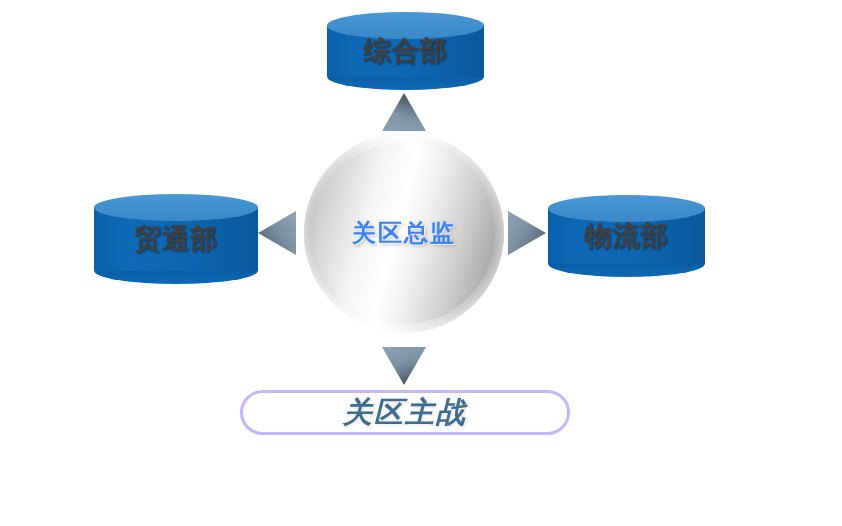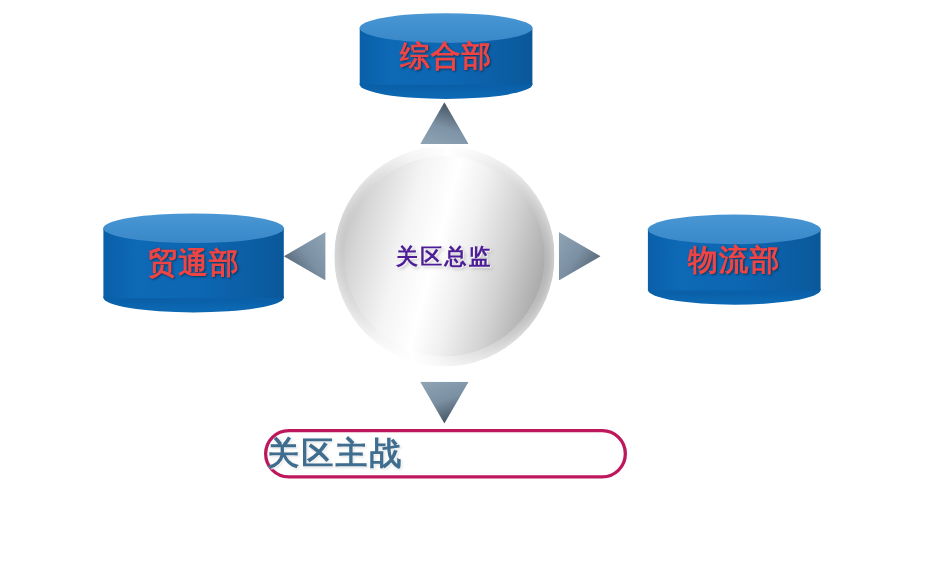--- a/index.html
+++ b/index.html
@@ -52,31 +52,31 @@
   }
   .cyl-label {
     position: absolute;
     left: 0;
     top: 0;
     width: 100%;
     height: 100%;
     display: flex;
     align-items: center;
     justify-content: center;
-    color: #ef4444;
+    color: #404040;
     font-size: 27px;
     font-weight: bold;
     letter-spacing: 1px;
     text-shadow: 1px 1px 2px rgba(0,0,0,0.45);
     z-index: 3;
   }
 
   #node-top    { left: 327px; top: 12px;  width: 157px; height: 78px; }
   #node-left   { left: 94px;  top: 194px; width: 164px; height: 90px; }
-  #node-right  { left: 589px; top: 195px; width: 157px; height: 82px; }
+  #node-right  { left: 548px; top: 195px; width: 157px; height: 82px; }
 
   
   #center-sphere {
     position: absolute;
     left: 304px;
     top: 133px;
     width: 200px;
     height: 200px;
     border-radius: 50%;
     background:
@@ -117,50 +117,51 @@
   }
   #center-label {
     position: absolute;
     left: 304px;
     top: 133px;
     width: 200px;
     height: 200px;
     display: flex;
     align-items: center;
     justify-content: center;
-    font-size: 20px;
-    font-weight: bold;
-    color: #4c1d95;
+    font-size: 24px;
+    font-weight: bold;
+    color: #3b82f6;
     letter-spacing: 2px;
     text-shadow: 1px 1px 1px rgba(255,255,255,0.85), 2px 2px 3px rgba(90,90,90,0.35);
     z-index: 6;
   }
 
   
   .arrow { position: absolute; z-index: 2; }
   #arrow-up    { left: 382px; top: 93px;  }
   #arrow-down  { left: 382px; top: 347px; }
   #arrow-left  { left: 258px; top: 211px; }
   #arrow-right { left: 508px; top: 211px; }
 
   
   #bottom-pill {
     position: absolute;
     left: 240px;
     top: 390px;
     width: 330px;
     height: 45px;
-    border: 3px solid #be185d;
+    border: 3px solid #c4b5fd;
     border-radius: 24px;
     background: #ffffff;
     display: flex;
     align-items: center;
-    justify-content: flex-start;
+    justify-content: center;
     box-sizing: border-box;
     z-index: 3;
+    font-style: italic;
   }
   #bottom-pill-label {
     font-size: 29px;
     font-weight: bold;
     color: #3f6d90;
     letter-spacing: 2px;
     text-shadow: 1px 1px 1px rgba(255,255,255,0.8), 1px 1px 2px rgba(100,100,100,0.35);
   }
 
   

